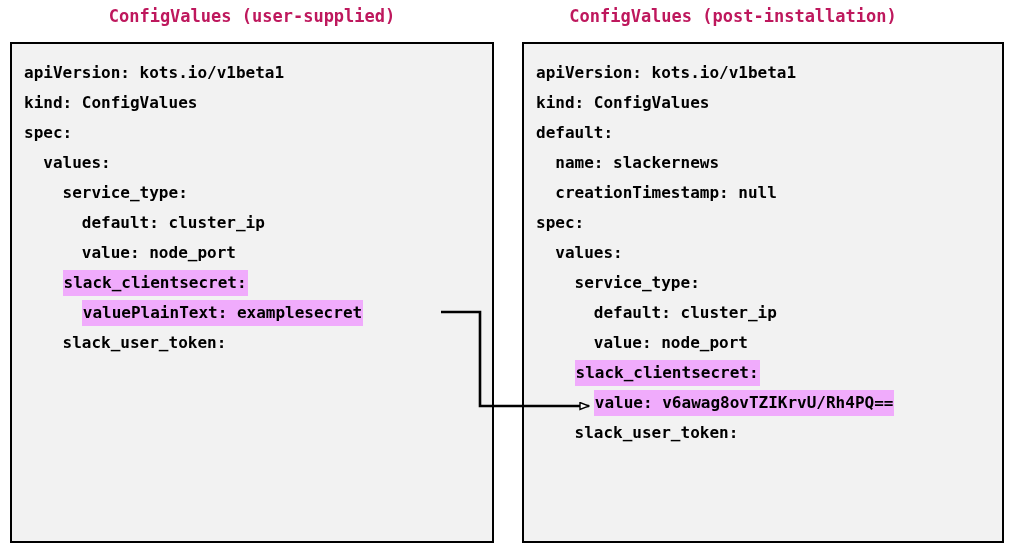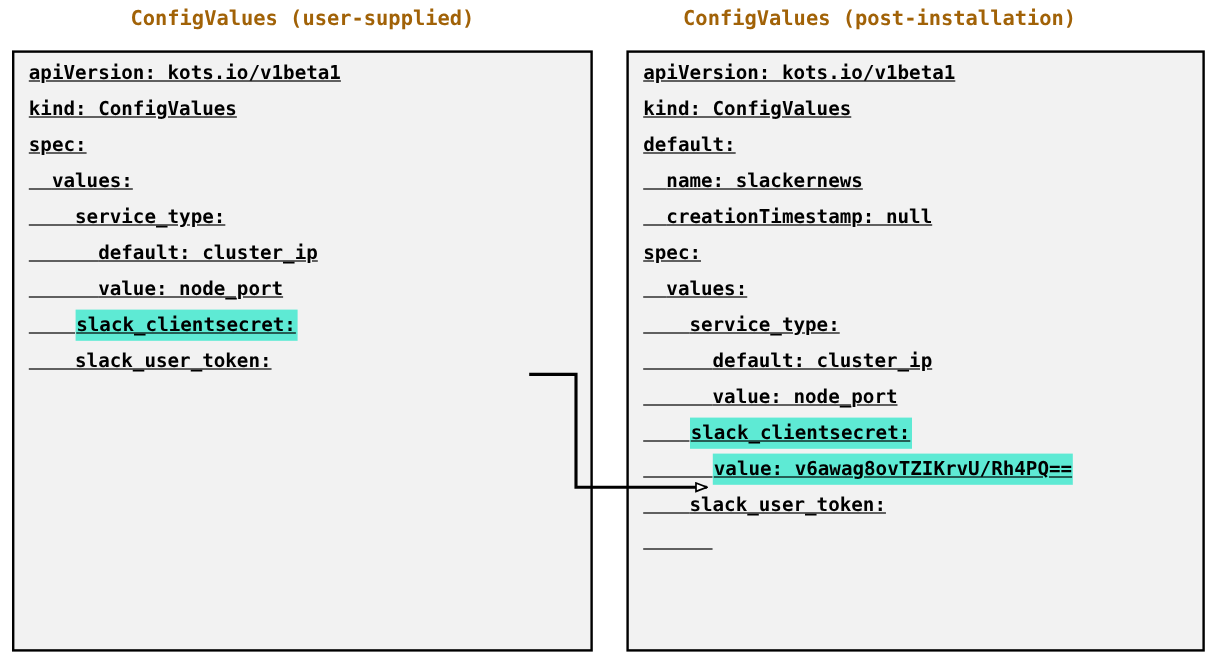--- a/index.html
+++ b/index.html
@@ -14,62 +14,61 @@
     overflow: hidden;
     font-family: "DejaVu Sans Mono", "Liberation Mono", monospace;
   }
 
   .panel-title {
     position: absolute;
     top: 6px;
     font-family: "DejaVu Sans Mono", "Liberation Mono", monospace;
     font-size: 17px;
     font-weight: bold;
-    color: #a16207;
+    color: #be185d;
     text-align: center;
     letter-spacing: 0px;
     white-space: pre;
   }
   #title-left  { left: 10px;  width: 484px; }
   #title-right { left: 492px; width: 482px; }
 
   .panel-box {
     position: absolute;
     top: 42px;
     height: 501px;
     box-sizing: border-box;
     background: #f2f2f2;
     border: 2px solid #000000;
   }
   #box-left  { left: 10px;  width: 484px; }
   #box-right { left: 522px; width: 482px; }
 
   .code-block {
     position: absolute;
-    top: 2px;
+    top: 14px;
     left: 12px;
     right: 4px;
-    text-decoration: underline;
   }
 
   .code-line {
     height: 30px;
     line-height: 30px;
     font-family: "DejaVu Sans Mono", "Liberation Mono", monospace;
     font-size: 16px;
     font-weight: bold;
     color: #000000;
     white-space: pre;
   }
   .code-line > span.seg {
     display: inline;
     white-space: pre;
   }
   .code-line .hl {
-    background: #5eead4;
+    background: #f0abfc;
     padding: 3px 1px 4px 1px;
     box-decoration-break: clone;
     -webkit-box-decoration-break: clone;
   }
 
   #connector {
     position: absolute;
     left: 0;
     top: 0;
     width: 1019px;
@@ -85,20 +84,21 @@
 <div class="panel-box" id="box-left">
   <div class="code-block" id="code-left">
       <div class="code-line"><span class="seg">apiVersion: kots.io/v1beta1</span></div>
       <div class="code-line"><span class="seg">kind: ConfigValues</span></div>
       <div class="code-line"><span class="seg">spec:</span></div>
       <div class="code-line"><span class="seg">  </span><span class="seg">values:</span></div>
       <div class="code-line"><span class="seg">    </span><span class="seg">service_type:</span></div>
       <div class="code-line"><span class="seg">      </span><span class="seg">default: cluster_ip</span></div>
       <div class="code-line"><span class="seg">      </span><span class="seg">value: node_port</span></div>
       <div class="code-line"><span class="seg">    </span><span class="seg hl">slack_clientsecret:</span></div>
+      <div class="code-line"><span class="seg">      </span><span class="seg hl">valuePlainText: examplesecret</span></div>
       <div class="code-line"><span class="seg">    </span><span class="seg">slack_user_token:</span></div>
     </div>
 </div>
 
 <div class="panel-title" id="title-right">ConfigValues (post-installation)</div>
 
 <div class="panel-box" id="box-right">
   <div class="code-block" id="code-right">
       <div class="code-line"><span class="seg">apiVersion: kots.io/v1beta1</span></div>
       <div class="code-line"><span class="seg">kind: ConfigValues</span></div>

